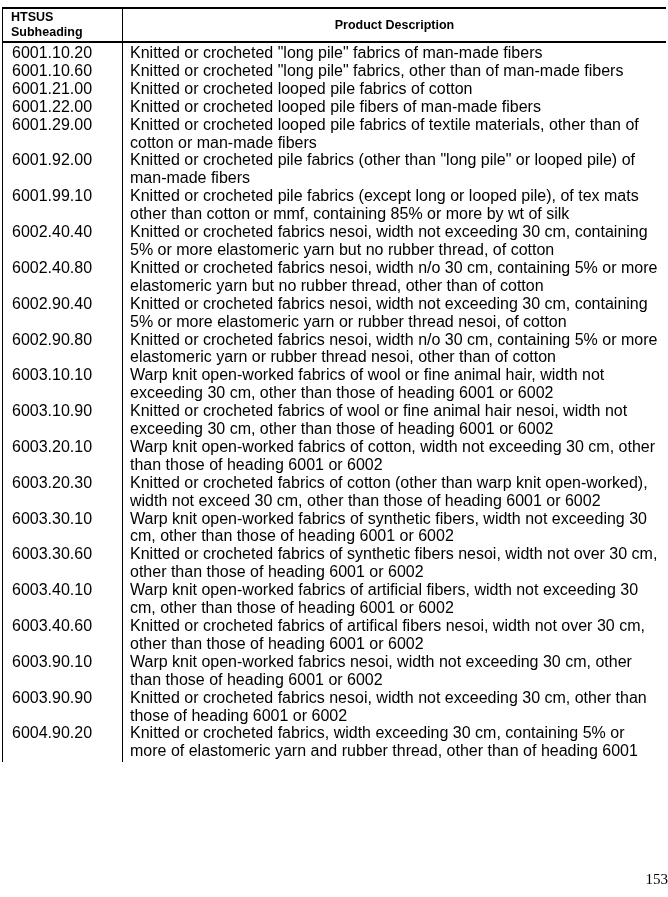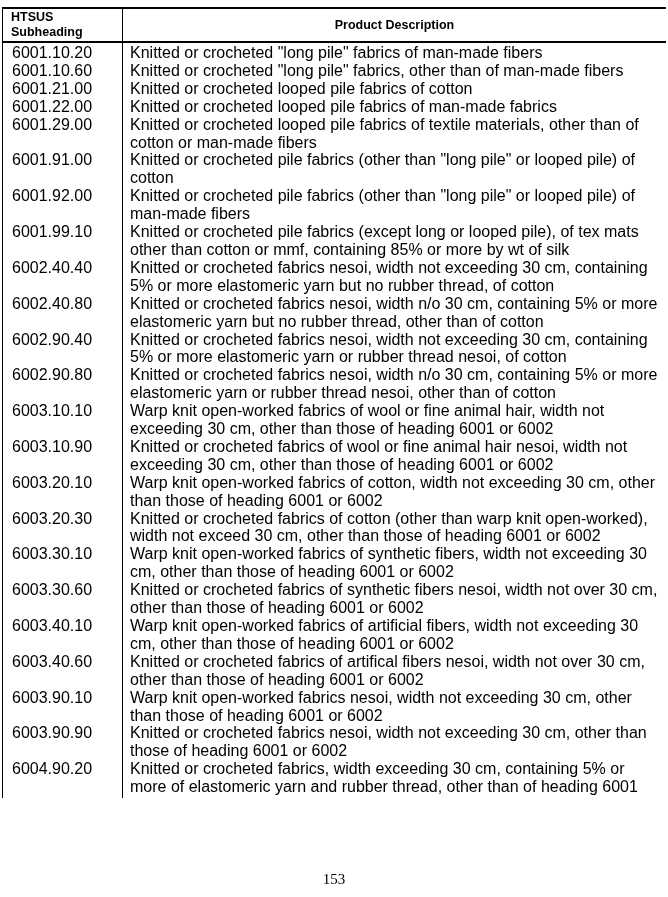--- a/index.html
+++ b/index.html
@@ -59,21 +59,21 @@
     padding-left: 7px;
     padding-right: 6px;
   }
   tbody tr:first-child td { padding-top: 1px; }
   tbody tr:last-child td { padding-bottom: 2px; }
   .page-number {
     position: absolute;
     left: 0;
     right: 0;
     top: 869px;
-    text-align: center;
+    text-align: right;
     font-family: "Liberation Serif", serif;
     font-size: 15px;
     line-height: 20px;
   }
 </style>
 </head>
 <body>
 
 <div class="page">
 
@@ -97,29 +97,25 @@
         <tr>
         <td class="code">6001.10.60</td>
         <td class="desc">Knitted or crocheted "long pile" fabrics, other than of man-made fibers</td>
       </tr>
         <tr>
         <td class="code">6001.21.00</td>
         <td class="desc">Knitted or crocheted looped pile fabrics of cotton</td>
       </tr>
         <tr>
         <td class="code">6001.22.00</td>
-        <td class="desc">Knitted or crocheted looped pile fabrics of man-made fabrics</td>
+        <td class="desc">Knitted or crocheted looped pile fibers of man-made fibers</td>
       </tr>
         <tr>
         <td class="code">6001.29.00</td>
         <td class="desc">Knitted or crocheted looped pile fabrics of textile materials, other than of cotton or man-made fibers</td>
-      </tr>
-        <tr>
-        <td class="code">6001.91.00</td>
-        <td class="desc">Knitted or crocheted pile fabrics (other than "long pile" or looped pile) of cotton</td>
       </tr>
         <tr>
         <td class="code">6001.92.00</td>
         <td class="desc">Knitted or crocheted pile fabrics (other than "long pile" or looped pile) of man-made fibers</td>
       </tr>
         <tr>
         <td class="code">6001.99.10</td>
         <td class="desc">Knitted or crocheted pile fabrics (except long or looped pile), of tex mats other than cotton or mmf, containing 85% or more by wt of silk</td>
       </tr>
         <tr>

